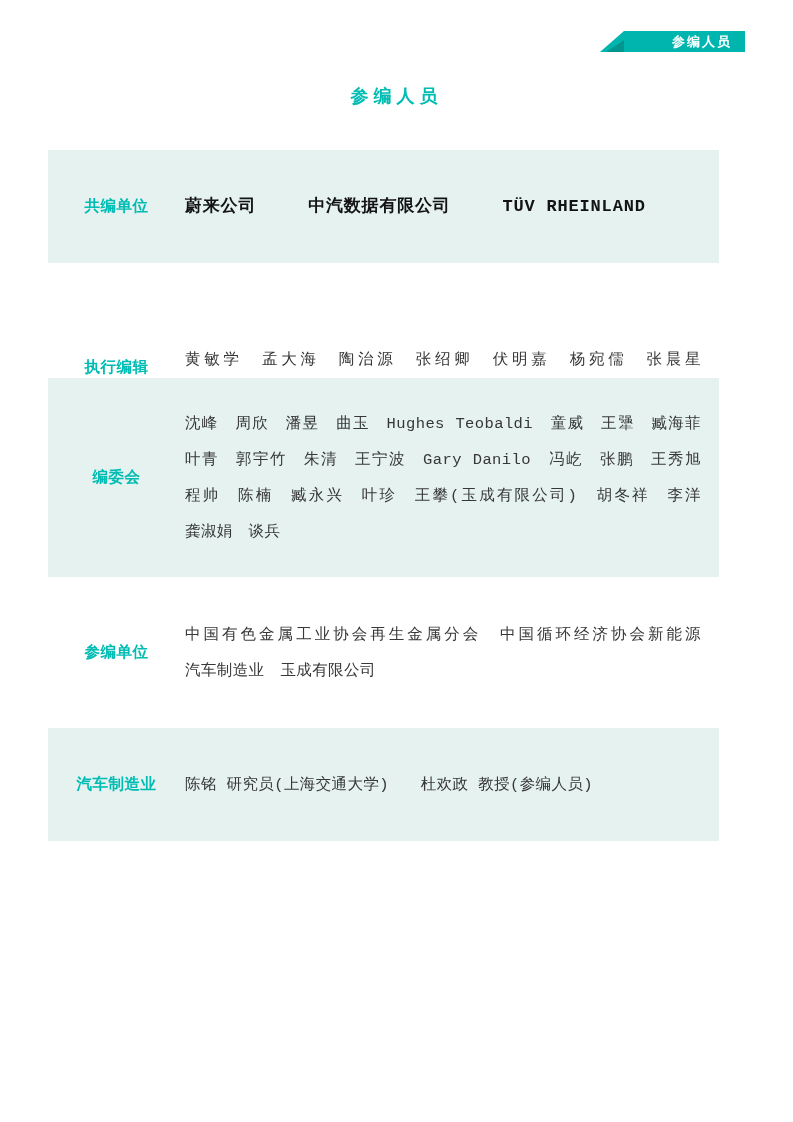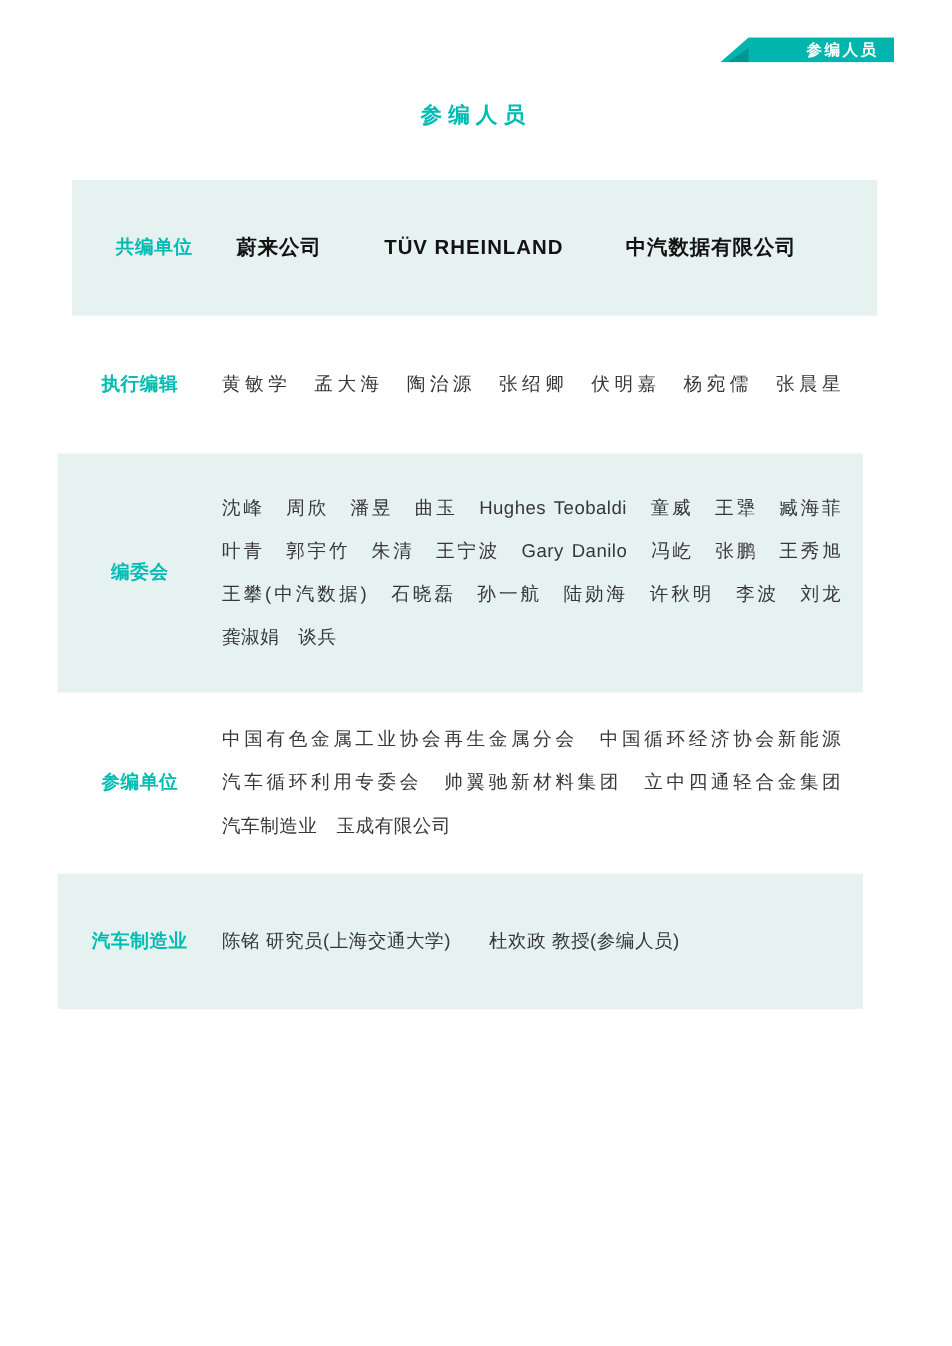--- a/index.html
+++ b/index.html
@@ -11,20 +11,21 @@
     --bold-text:#131313;
   }
   *{margin:0;padding:0;box-sizing:border-box;}
   html,body{background:#ffffff;}
   body{font-family:"Liberation Sans", sans-serif;}
   .page{
     position:relative;
     width:793px;height:958px;
     background:#ffffff;
     overflow:hidden;
+    font-family:Liberation Mono, monospace;
   }
   
   .ribbon{
     position:absolute;top:31px;left:600px;
     width:145px;height:21px;
     background:var(--ribbon);
     clip-path:polygon(0 100%, 24px 0, 100% 0, 100% 100%);
     display:flex;align-items:center;justify-content:flex-end;
     padding-right:13px;
     color:#ffffff;font-size:13px;font-weight:bold;letter-spacing:2px;
@@ -44,22 +45,22 @@
   }
   
   .sections{
     position:absolute;top:150px;left:48px;width:671px;
   }
   .row{
     display:flex;align-items:center;
     width:100%;
   }
   .row.shaded{background:var(--mint);}
-  .row.h1{height:113px;margin-left:12px;}
-  .row.h2{height:115px;}
+  .row.h1{height:113px;}
+  .row.h2{height:115px;align-items:flex-end;}
   .row.h3{height:199px;}
   .row.h4{height:151px;}
   .row.h5{height:113px;}
   .label{
     flex:0 0 137px;
     text-align:center;
     color:var(--teal);
     font-size:15.5px;font-weight:bold;
     letter-spacing:0.5px;
   }
@@ -98,47 +99,46 @@
   </div>
 
   <div class="title">参编人员</div>
 
   <div class="sections">
 
     <section class="row shaded h1">
       <div class="label">共编单位</div>
       <div class="content companies">
         <span>蔚来公司</span>
+        <span>中汽数据有限公司</span>
         <span>TÜV RHEINLAND</span>
-        <span>中汽数据有限公司</span>
       </div>
     </section>
 
     <section class="row h2">
       <div class="label">执行编辑</div>
       <div class="content">
         <div class="line justify">黄敏学　孟大海　陶治源　张绍卿　伏明嘉　杨宛儒　张晨星</div>
       </div>
     </section>
 
     <section class="row shaded h3">
       <div class="label">编委会</div>
       <div class="content">
         <div class="line justify">沈峰　周欣　潘昱　曲玉　Hughes Teobaldi　童威　王犟　臧海菲</div>
         <div class="line justify">叶青　郭宇竹　朱清　王宁波　Gary Danilo　冯屹　张鹏　王秀旭</div>
-        <div class="line justify">王攀(中汽数据)　石晓磊　孙一航　陆勋海　许秋明　李波　刘龙</div>
+        <div class="line justify">程帅　陈楠　臧永兴　叶珍　王攀(玉成有限公司)　胡冬祥　李洋</div>
         <div class="line">龚淑娟　谈兵</div>
       </div>
     </section>
 
     <section class="row h4">
       <div class="label">参编单位</div>
       <div class="content">
         <div class="line justify">中国有色金属工业协会再生金属分会　中国循环经济协会新能源</div>
-        <div class="line justify">汽车循环利用专委会　帅翼驰新材料集团　立中四通轻合金集团</div>
         <div class="line">汽车制造业　玉成有限公司</div>
       </div>
     </section>
 
     <section class="row shaded h5">
       <div class="label">汽车制造业</div>
       <div class="content">
         <div class="line">陈铭 研究员(上海交通大学)　　杜欢政 教授(参编人员)</div>
       </div>
     </section>

